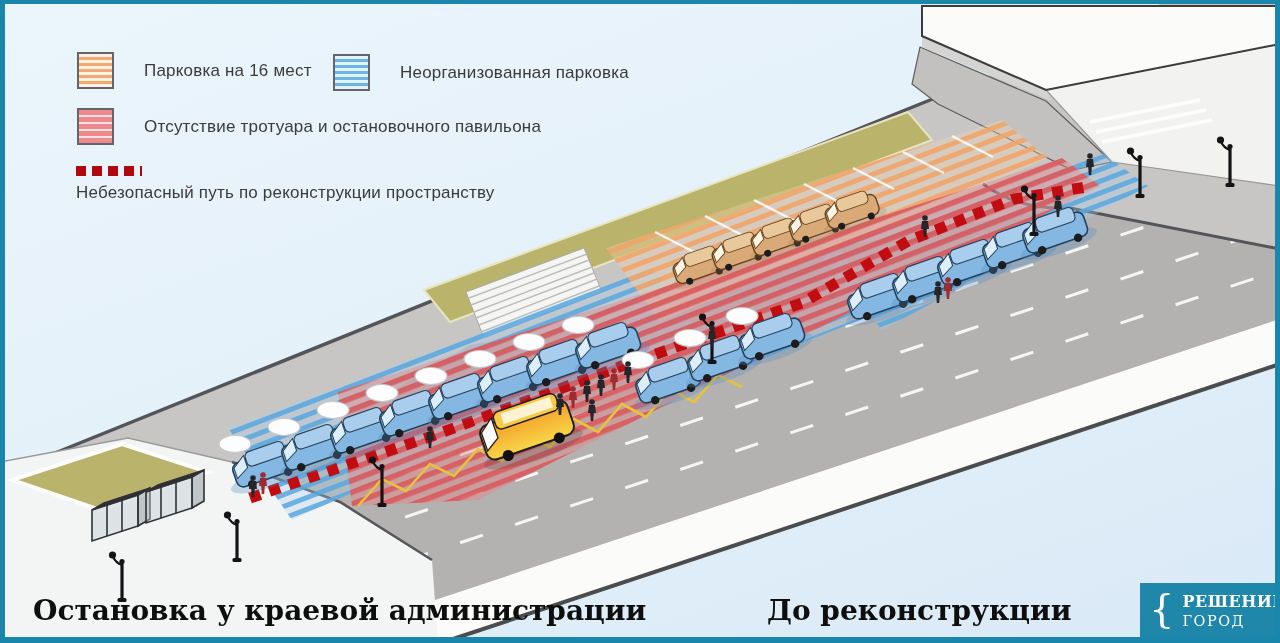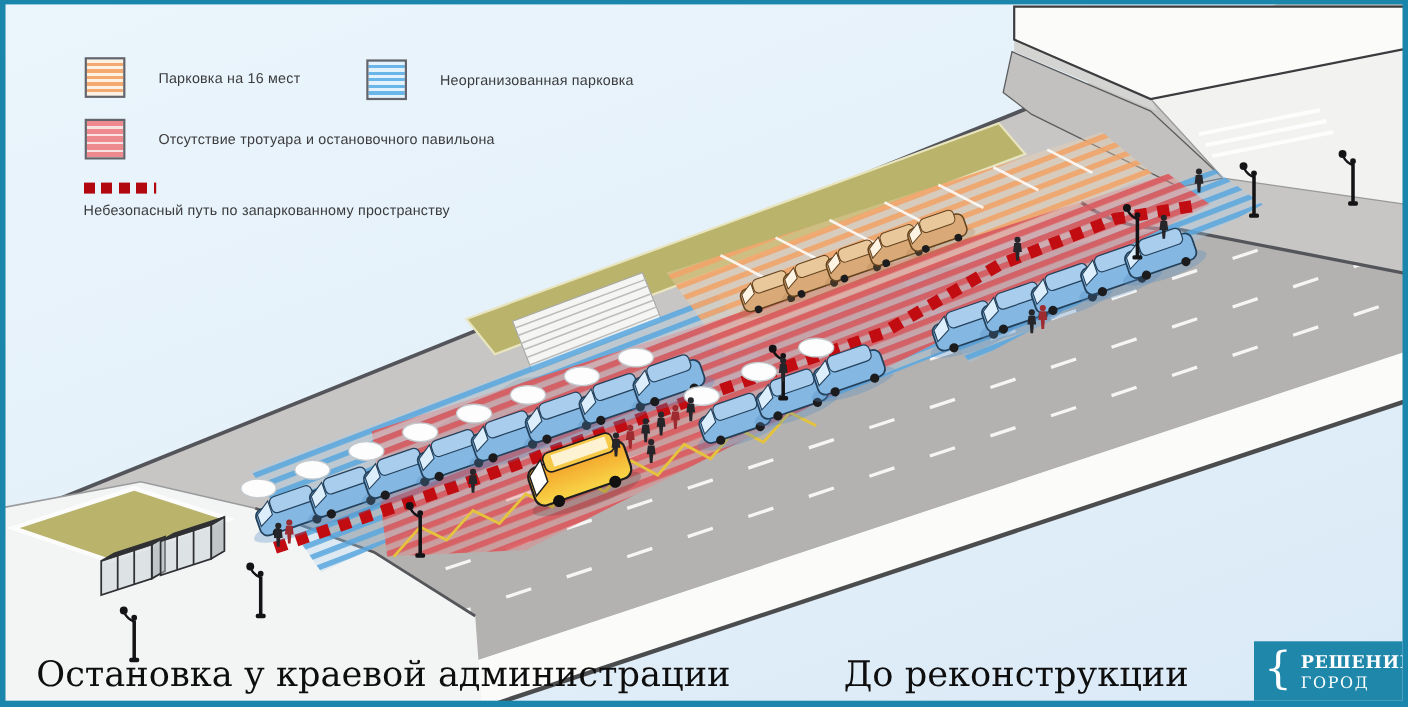--- a/index.html
+++ b/index.html
@@ -12,29 +12,29 @@
   .frame.right{right:0;top:0;width:5px;height:643px;}
   .frame.bottom{left:0;bottom:0;width:1280px;height:6px;}
   #scene{position:absolute;left:0;top:0;z-index:1;}
 
   
   .legend-item{position:absolute;display:flex;align-items:center;z-index:20;}
   .swatch{width:37px;height:37px;border:2px solid #64656a;box-sizing:border-box;flex:0 0 auto;}
   .swatch.orange{background:repeating-linear-gradient(180deg,#fdf1e3 0 3px,#f3a96f 3px 6px);}
   .swatch.blue{background:repeating-linear-gradient(180deg,#e3f2fc 0 3px,#6ab6e8 3px 6px);}
   .swatch.red{background:repeating-linear-gradient(180deg,#ee8a8e 0 5px,#fbe2e2 5px 7px);}
-  .legend-label{margin-left:30px;font-size:13px;color:#3b3b3d;letter-spacing:.2px;white-space:nowrap;}
+  .legend-label{margin-left:30px;font-size:17px;color:#3b3b3d;letter-spacing:.2px;white-space:nowrap;}
   .legend-dots{width:66px;height:10px;flex:0 0 auto;
     background:repeating-linear-gradient(90deg,#b2070e 0 10px,rgba(0,0,0,0) 10px 16px);}
   .legend-item.dots-item{flex-direction:column;align-items:flex-start;}
   .legend-item.dots-item .legend-label{margin:7px 0 0 0;}
 
   
   .title{position:absolute;z-index:20;font-family:"DejaVu Serif","Liberation Serif",serif;
-         font-weight:400;font-size:32px;color:#0e0e0f;white-space:nowrap;}
+         font-weight:700;font-size:28px;color:#0e0e0f;white-space:nowrap;}
   .title.left{left:33px;top:594px;}
   .title.right{left:767px;top:594px;}
 
   
   .logo{position:absolute;left:1140px;top:583px;width:135px;height:54px;z-index:30;
         background:#1e87aa;display:flex;align-items:center;padding-left:9px;box-sizing:border-box;}
   .logo .brace{font-family:"DejaVu Serif","Liberation Serif",serif;font-size:40px;font-weight:400;
         color:#ffffff;line-height:1;margin-top:-4px;}
   .logo .words{margin-left:8px;color:#ffffff;font-family:"DejaVu Serif","Liberation Serif",serif;}
   .logo .l1{font-size:16px;font-weight:700;letter-spacing:.5px;}
@@ -266,21 +266,21 @@
   <div class="legend-item" style="left:333px;top:54px;">
     <div class="swatch blue"></div>
     <div class="legend-label">Неорганизованная парковка</div>
   </div>
   <div class="legend-item" style="left:77px;top:108px;">
     <div class="swatch red"></div>
     <div class="legend-label">Отсутствие тротуара и остановочного павильона</div>
   </div>
   <div class="legend-item dots-item" style="left:76px;top:166px;">
     <div class="legend-dots"></div>
-    <div class="legend-label">Небезопасный путь по запаркованному пространству</div>
+    <div class="legend-label">Небезопасный путь по реконструкции пространству</div>
   </div>
 
   <div class="title left">Остановка у краевой администрации</div>
   <div class="title right">До реконструкции</div>
 
   <div class="logo">
     <div class="brace">{</div>
     <div class="words">
       <div class="l1">РЕШЕНИЕ.</div>
       <div class="l2">ГОРОД</div>

